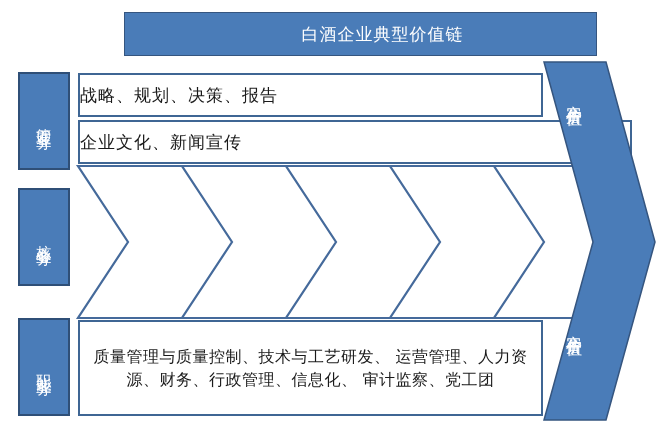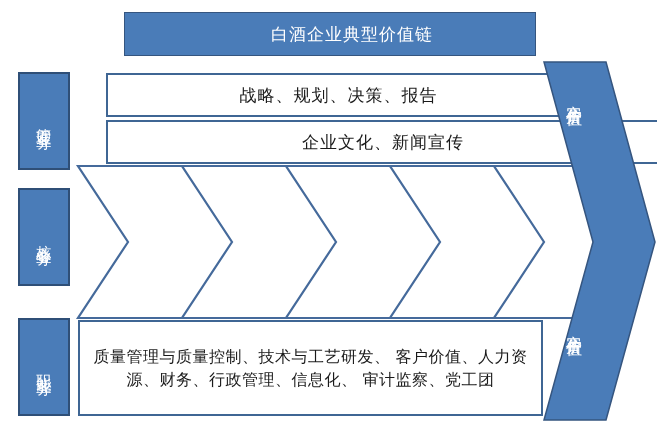--- a/index.html
+++ b/index.html
@@ -16,21 +16,21 @@
     height: 427px;
     background: #ffffff;
     overflow: hidden;
   }
 
   
   #title-banner {
     position: absolute;
     left: 124px;
     top: 12px;
-    width: 412px;
+    width: 473px;
     height: 44px;
     background: #4a7cb8;
     border: 1px solid #35557f;
     box-sizing: border-box;
     display: flex;
     align-items: center;
     justify-content: center;
     padding-left: 44px;
   }
   #title-banner .title-text {
@@ -68,22 +68,20 @@
   
   .mgmt-row {
     position: absolute;
     left: 78px;
     height: 44px;
     background: #ffffff;
     border: 2px solid #3f6694;
     box-sizing: border-box;
     display: flex;
     align-items: center;
-    justify-content: center;
-    margin-left: 28px;
   }
   .mgmt-row .row-text {
     color: #1a1a1a;
     font-size: 17px;
     letter-spacing: 1px;
     white-space: nowrap;
   }
   #mgmt-row-1 { top: 73px;  width: 465px; }
   #mgmt-row-2 { top: 120px; width: 554px; }
 
@@ -185,21 +183,21 @@
 
   <div class="mgmt-row" id="mgmt-row-1">
     <span class="row-text">战略、规划、决策、报告</span>
   </div>
   <div class="mgmt-row" id="mgmt-row-2">
     <span class="row-text">企业文化、新闻宣传</span>
   </div>
 
   <div id="func-row">
     <span class="func-text">质量管理与质量控制、技术与工艺研发、
-客户价值、人力资源、财务、行政管理、信息化、
+运营管理、人力资源、财务、行政管理、信息化、
 审计监察、党工团</span>
   </div>
 
   <div id="chevron-strip">
     <svg width="520" height="165" viewBox="0 0 520 165" xmlns="http://www.w3.org/2000/svg">
 
       <polygon class="chev-shape" points="8,6 118,6 168,82 118,158 8,158 58,82"></polygon>
 
       <polygon class="chev-shape" points="112,6 222,6 272,82 222,158 112,158 162,82"></polygon>
 

